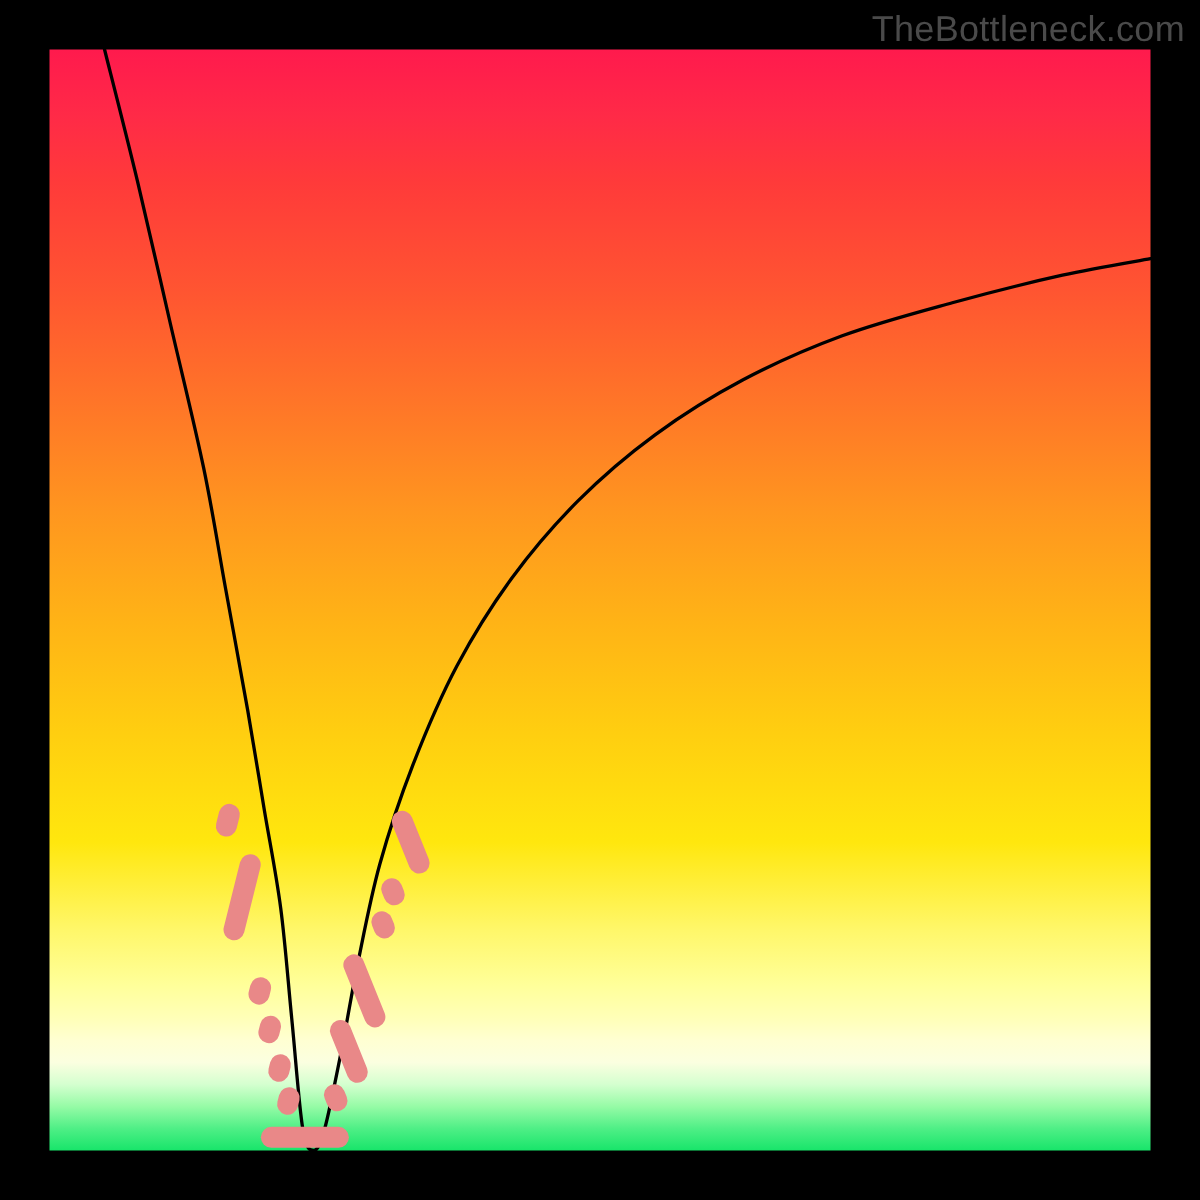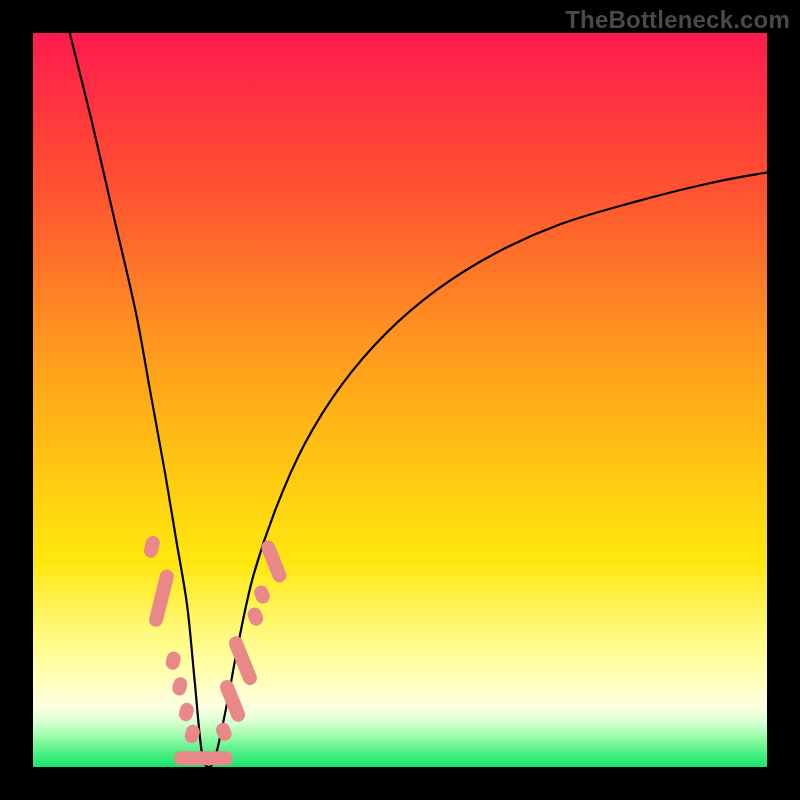--- a/index.html
+++ b/index.html
@@ -50,21 +50,21 @@
       #4fef86 98%,
       #18e56a 100%
     );
   }
   .watermark {
     position: absolute;
     top: 6px;
     right: 10px;
     color: #4a4a4a;
     font-size: 24px;
-    font-weight: 700;
+    font-weight: 400;
     letter-spacing: 0.2px;
   }
   svg.curve {
     position: absolute;
     inset: 0;
     width: 734px;
     height: 734px;
     overflow: visible;
   }
   .line {

